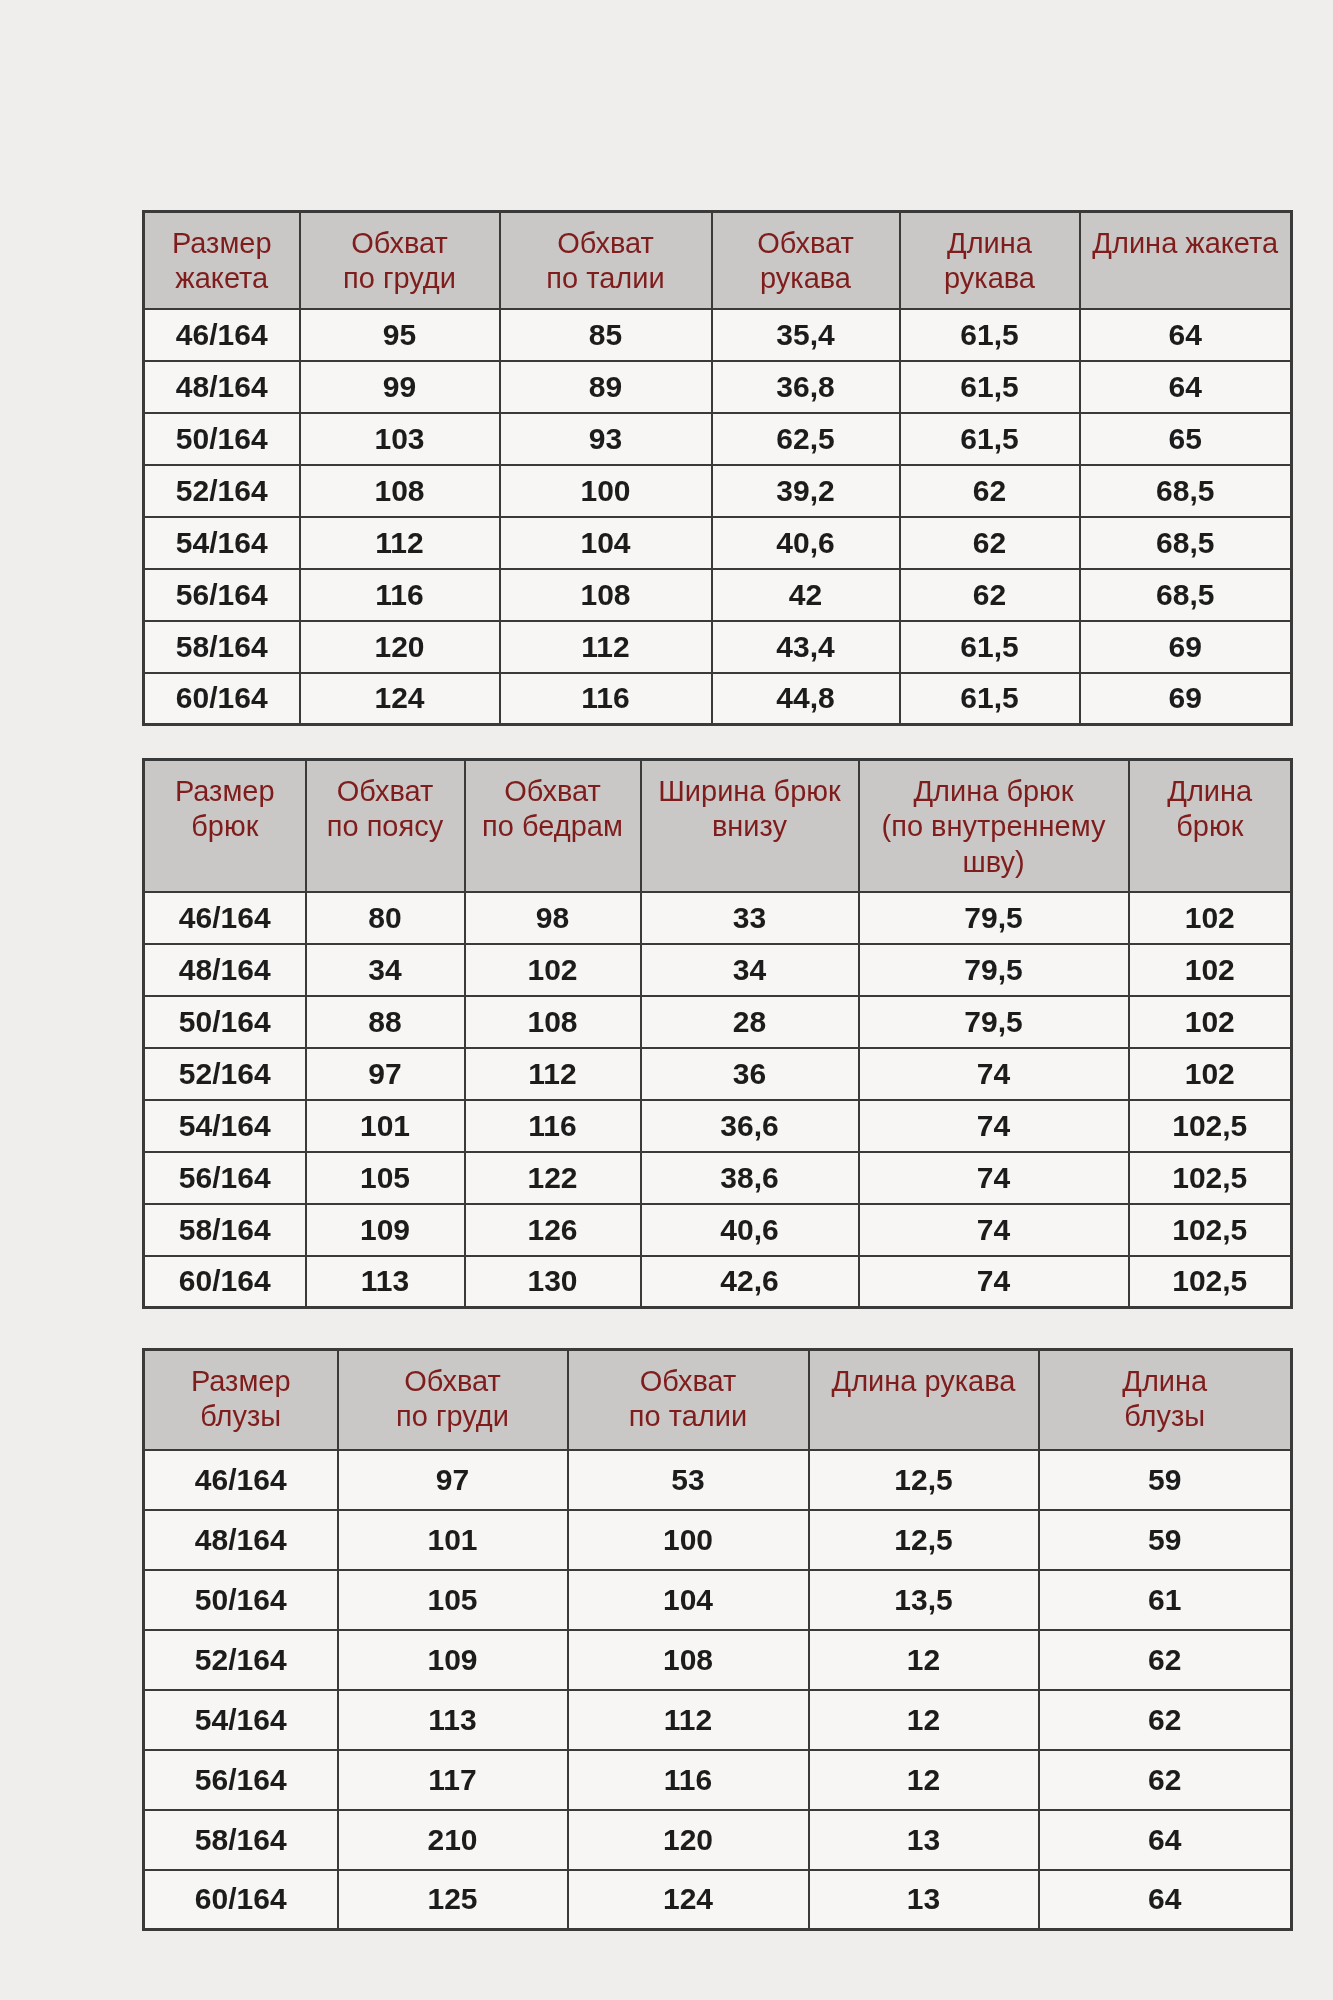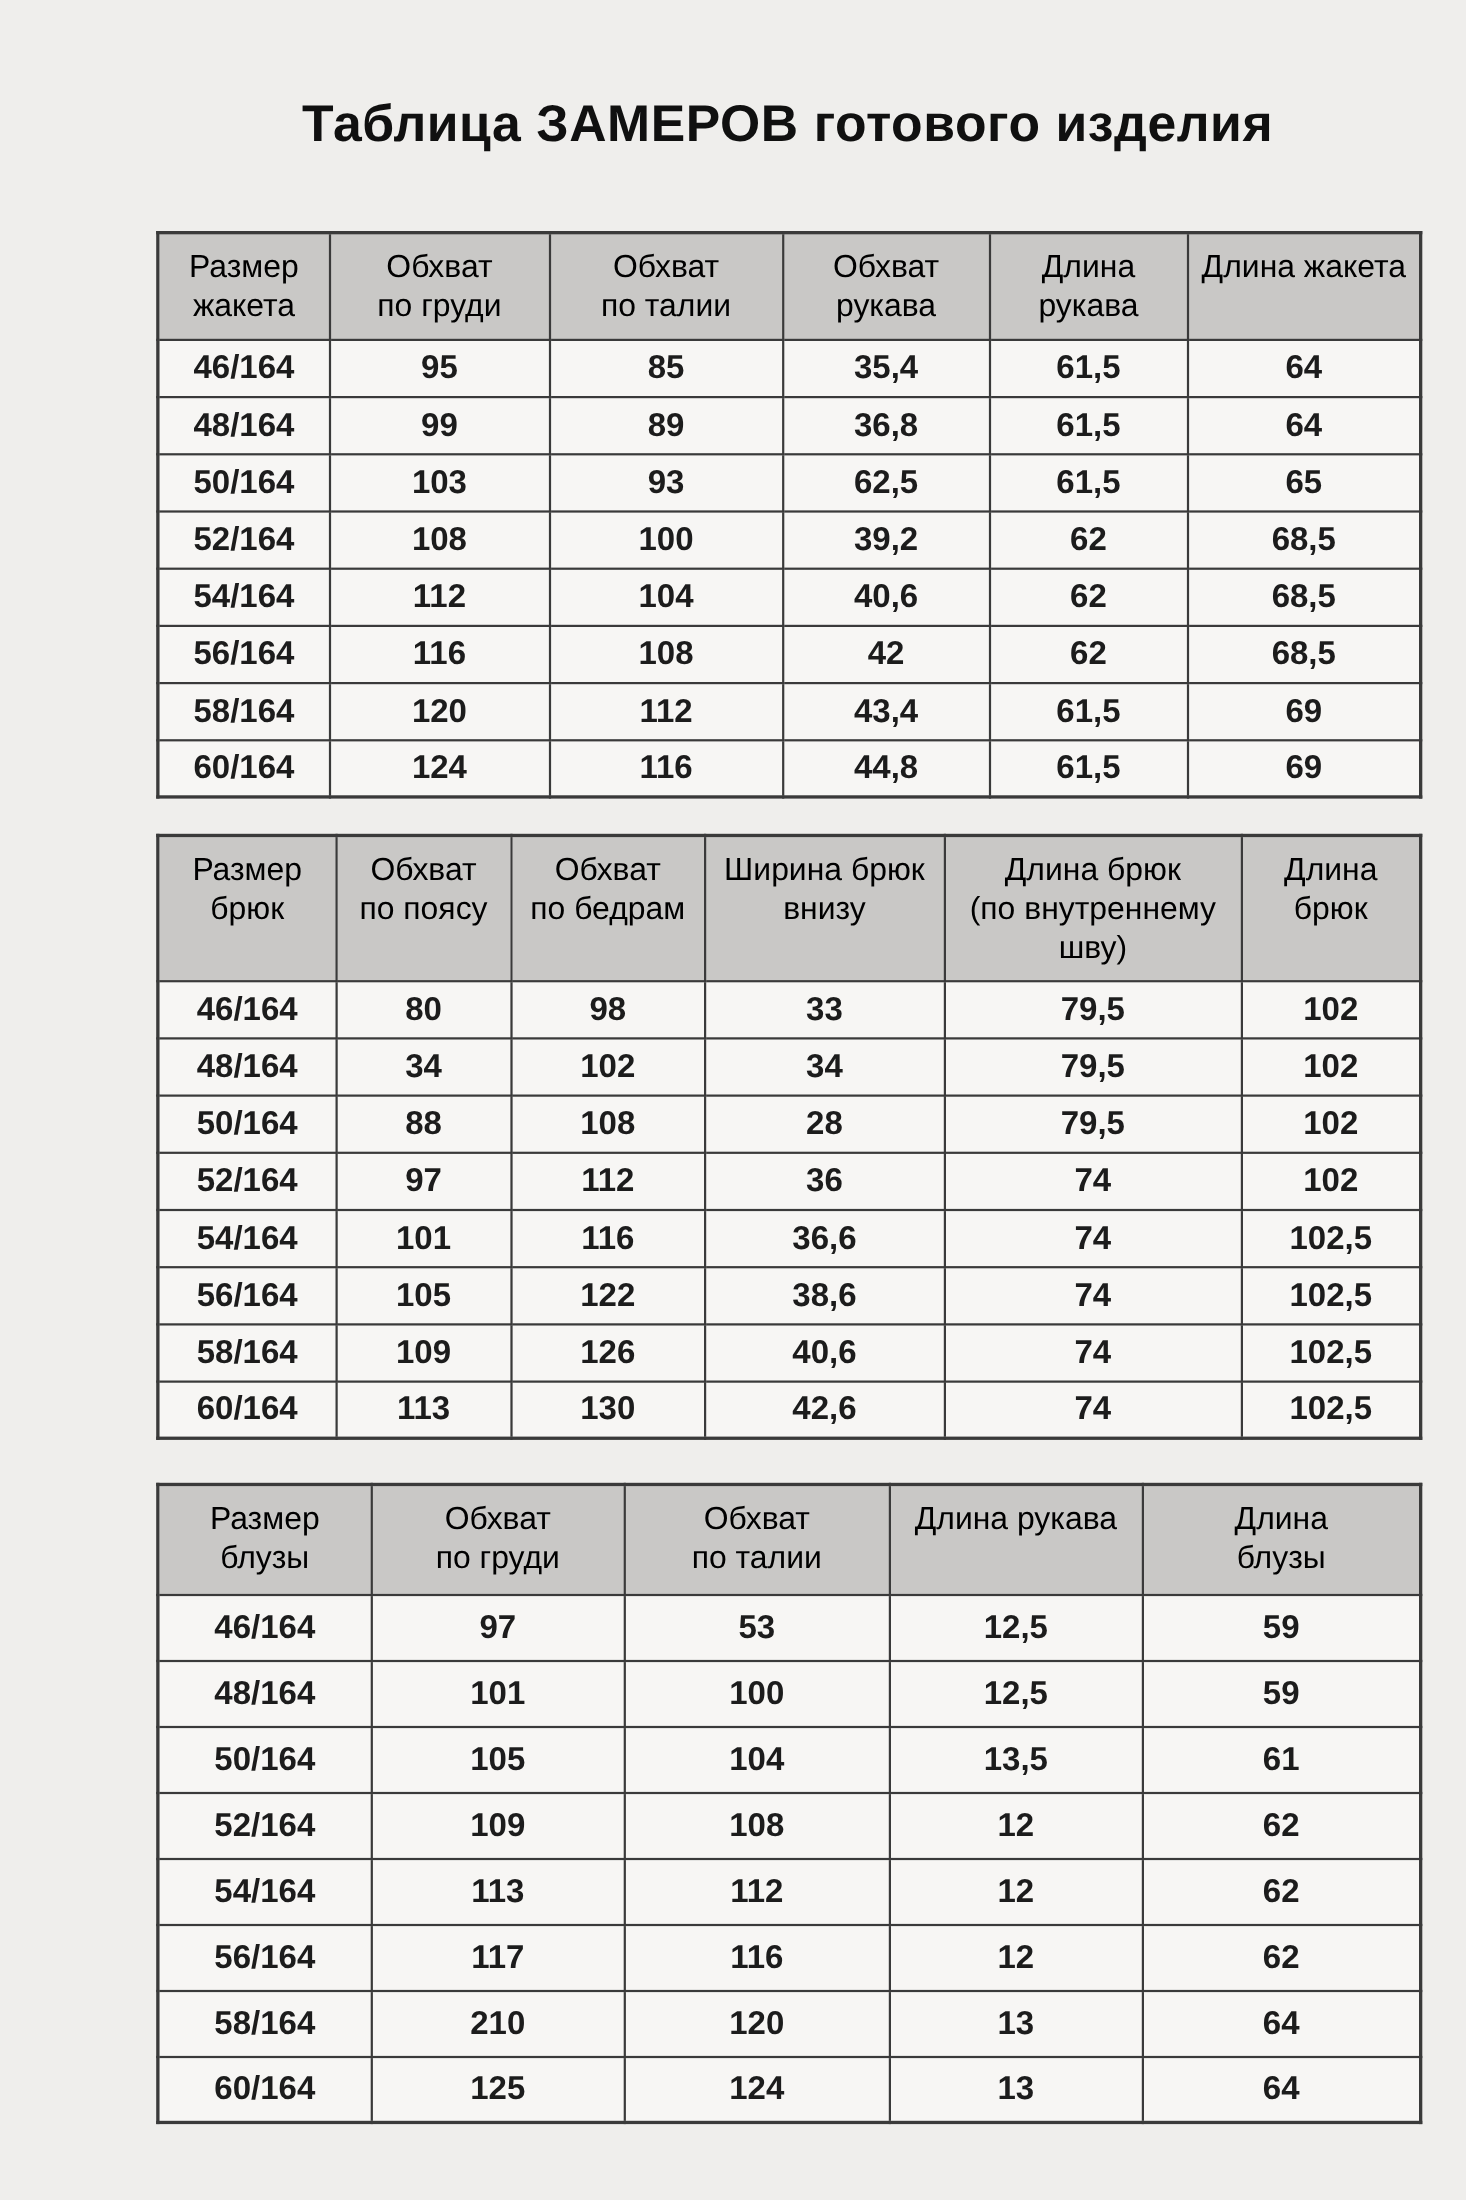--- a/index.html
+++ b/index.html
@@ -41,21 +41,21 @@
   .size-table th, .size-table td {
     border: 2px solid var(--border, #3f3f3f);
     text-align: center;
     overflow: hidden;
   }
   .size-table th {
     background: var(--header-bg, #c9c8c6);
     font-weight: 400;
     font-size: 29px;
     line-height: 1.22;
-    color: #000000;
+    color: #7f1d1d;
     vertical-align: top;
     padding: 13px 4px 6px 4px;
     white-space: pre-line;
   }
   .size-table td {
     background: var(--row-bg, #f7f6f4);
     font-weight: 700;
     font-size: 30px;
     padding: 0 4px;
   }
@@ -76,21 +76,20 @@
   .t3 th { height: 100px; }
   .t3 td { height: 60px; }
   .t3 col.c0 { width: 194px; } .t3 col.c1 { width: 230px; } .t3 col.c2 { width: 241px; }
   .t3 col.c3 { width: 230px; } .t3 col.c4 { width: 253px; }
 </style>
 </head>
 <body>
 
 <div class="page">
 
-  <h1 class="title">Таблица ЗАМЕРОВ готового изделия</h1>
 
   <table class="size-table t1">
     <colgroup>
       <col class="c0">
         <col class="c1">
         <col class="c2">
         <col class="c3">
         <col class="c4">
         <col class="c5">
     </colgroup>

